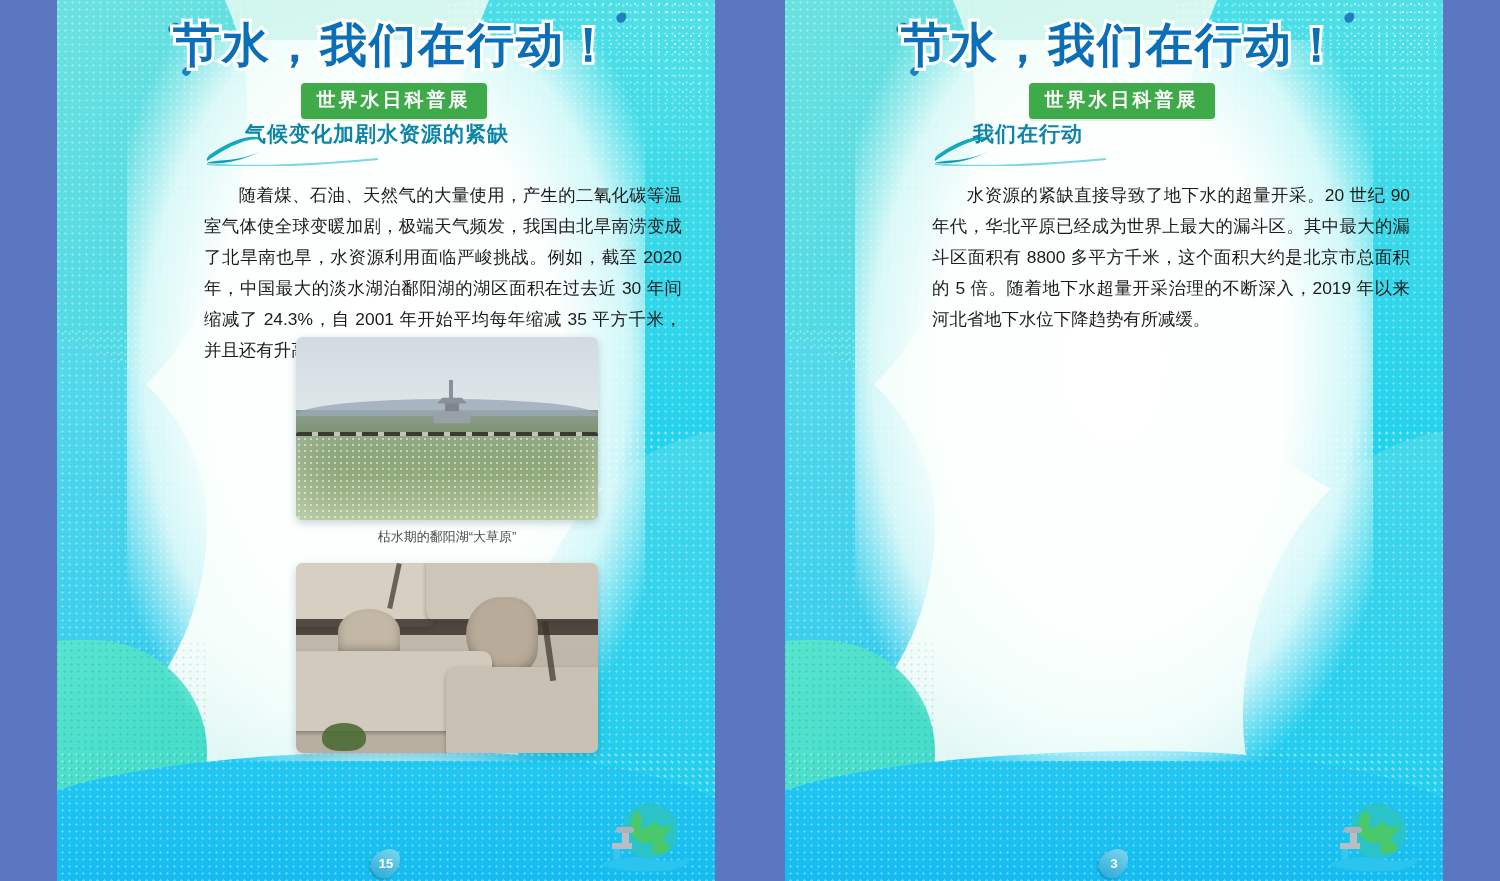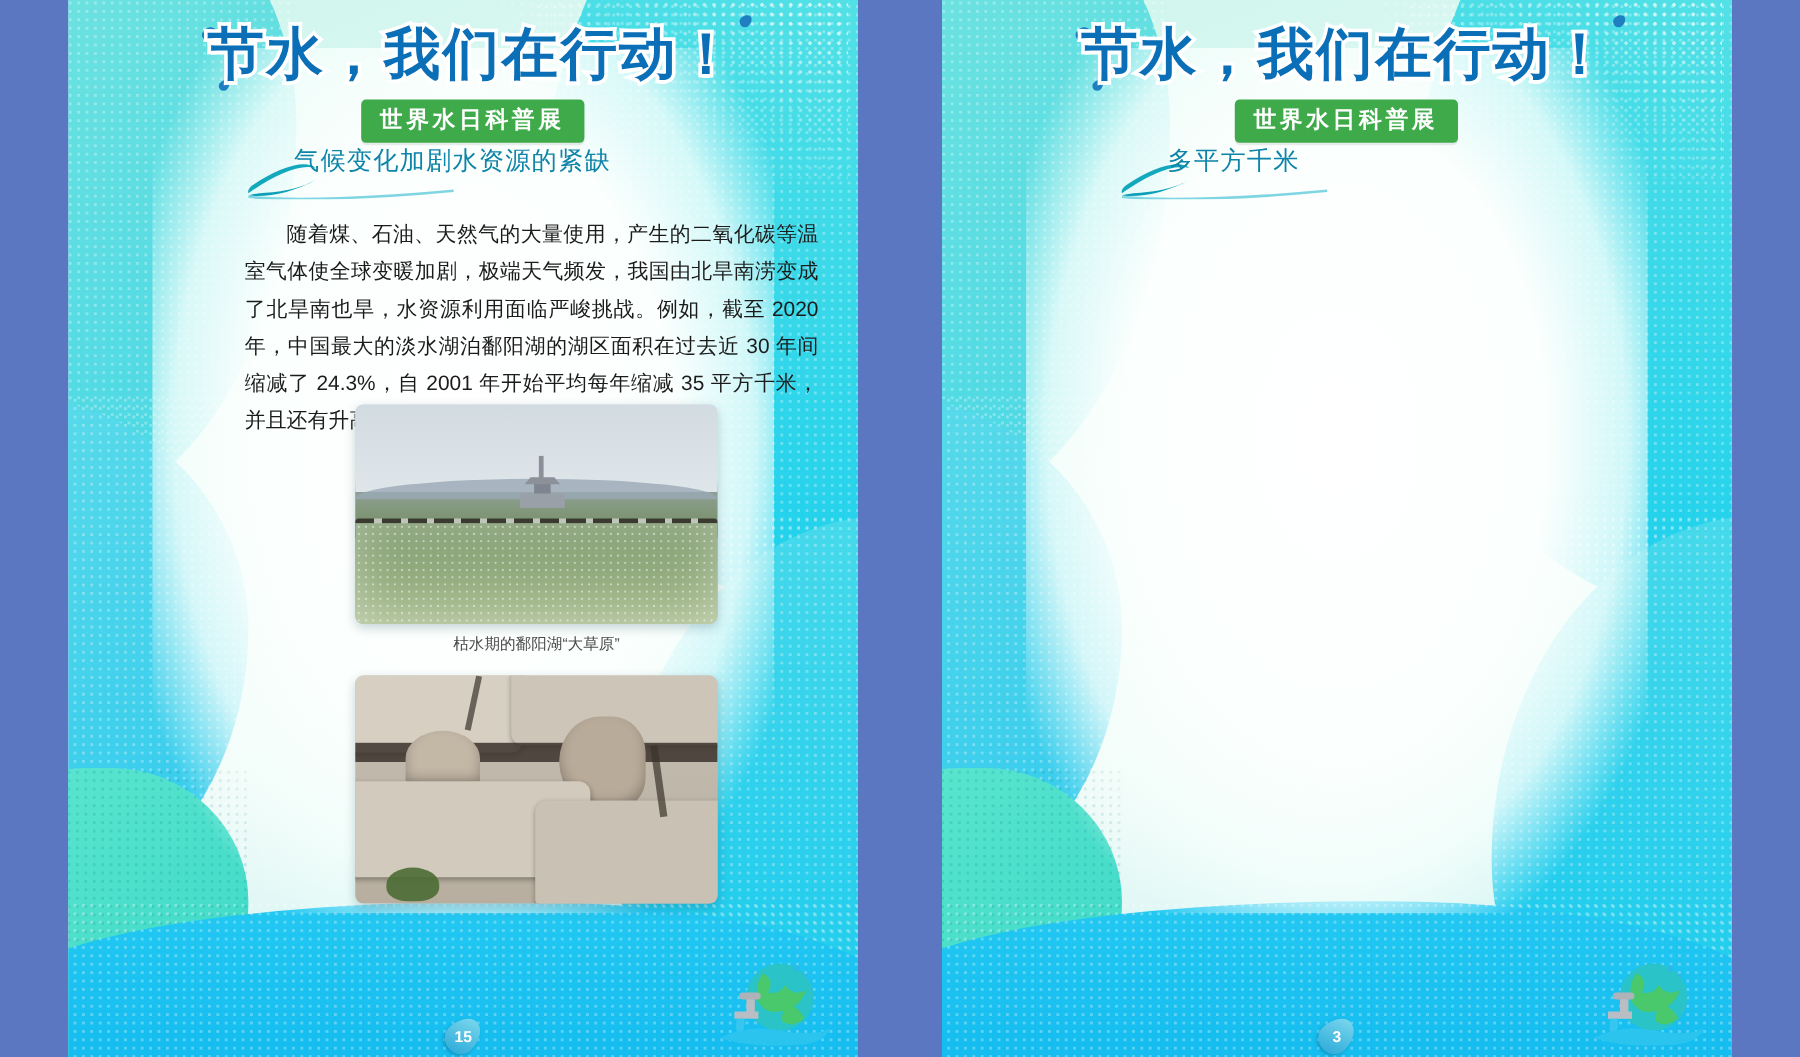--- a/index.html
+++ b/index.html
@@ -50,21 +50,21 @@
   .titlewrap{position:relative;display:inline-block;}
   .drop{position:absolute;background:#1f7fc0;border-radius:50% 50% 50% 50%/60% 60% 40% 40%;transform:rotate(45deg);}
   .d1{width:11px;height:13px;left:-4px;top:8px;}
   .d2{width:8px;height:10px;left:10px;top:52px;}
   .d3{width:9px;height:11px;right:-12px;top:-2px;}
   .badge{display:inline-block;margin-top:6px;background:#3faa4a;color:#fff;font-size:19px;font-weight:bold;
      padding:4px 16px 6px;border-radius:4px;letter-spacing:3px;box-shadow:0 2px 0 rgba(0,0,0,.08);}
 
   
   .sec{position:absolute;left:148px;top:120px;}
-  .sec-title{font-size:21px;font-weight:normal;color:#0e84a8;letter-spacing:1px;position:relative;z-index:2;padding-left:40px;}
+  .sec-title{font-size:21px;font-weight:bold;color:#0e84a8;letter-spacing:1px;position:relative;z-index:2;padding-left:40px;}
   .swoosh{position:absolute;left:0;top:10px;width:175px;height:36px;z-index:1;}
 
   
   .body-text{position:absolute;left:147px;width:478px;top:180px;
      font-size:17.4px;line-height:31px;color:#1b1b1b;text-align:justify;
      font-family:"Liberation Sans","DejaVu Sans",sans-serif;}
   .body-text .ind{display:block;text-indent:2em;}
 
   
   .photo{position:absolute;border-radius:7px;overflow:hidden;box-shadow:0 3px 9px rgba(0,60,80,.22);}
@@ -231,23 +231,26 @@
         </div>
         <div><span class="badge">世界水日科普展</span></div>
       </div>
 
       <div class="sec">
         <svg class="swoosh" viewBox="0 0 175 36">
           <path d="M2 33 C 18 35, 40 30, 58 20 C 34 33, 12 29, 2 33 Z" fill="#0e9fb8"></path>
           <path d="M2 31 C 22 17, 44 6, 58 10 C 50 2, 26 10, 6 24 C 3 26, 1 29, 2 31 Z" fill="#13a8bd"></path>
           <path d="M2 34 C 40 38, 110 35, 173 29" stroke="#7fd6e2" stroke-width="2.2" fill="none"></path>
         </svg>
-        <div class="sec-title">多平方千米</div>
-      </div>
-
+        <div class="sec-title">我们在行动</div>
+      </div>
+
+      <div class="body-text">
+        <span class="ind">水资源的紧缺直接导致了地下水的超量开采。20 世纪 90 年代，华北平原已经成为世界上最大的漏斗区。其中最大的漏斗区面积有 8800 多平方千米，这个面积大约是北京市总面积的 5 倍。随着地下水超量开采治理的不断深入，2019 年以来河北省地下水位下降趋势有所减缓。</span>
+      </div>
 
       <div class="pagenum">
         <div class="pg-drop"></div>
         <div class="pg-num">3</div>
       </div>
 
       <svg class="globe" viewBox="0 0 105 78">
         <circle cx="58" cy="34" r="28" fill="#29c3c8"></circle>
         <path d="M44 14 q10 6 4 16 q10 2 14 -6 q8 10 18 4 q-6 16 -22 18 q-12 2 -18 -8 q-4 -14 4 -24 Z" fill="#49c96b"></path>
         <path d="M66 40 q10 4 12 12 q-10 8 -18 2 q-2 -8 6 -14 Z" fill="#49c96b"></path>

